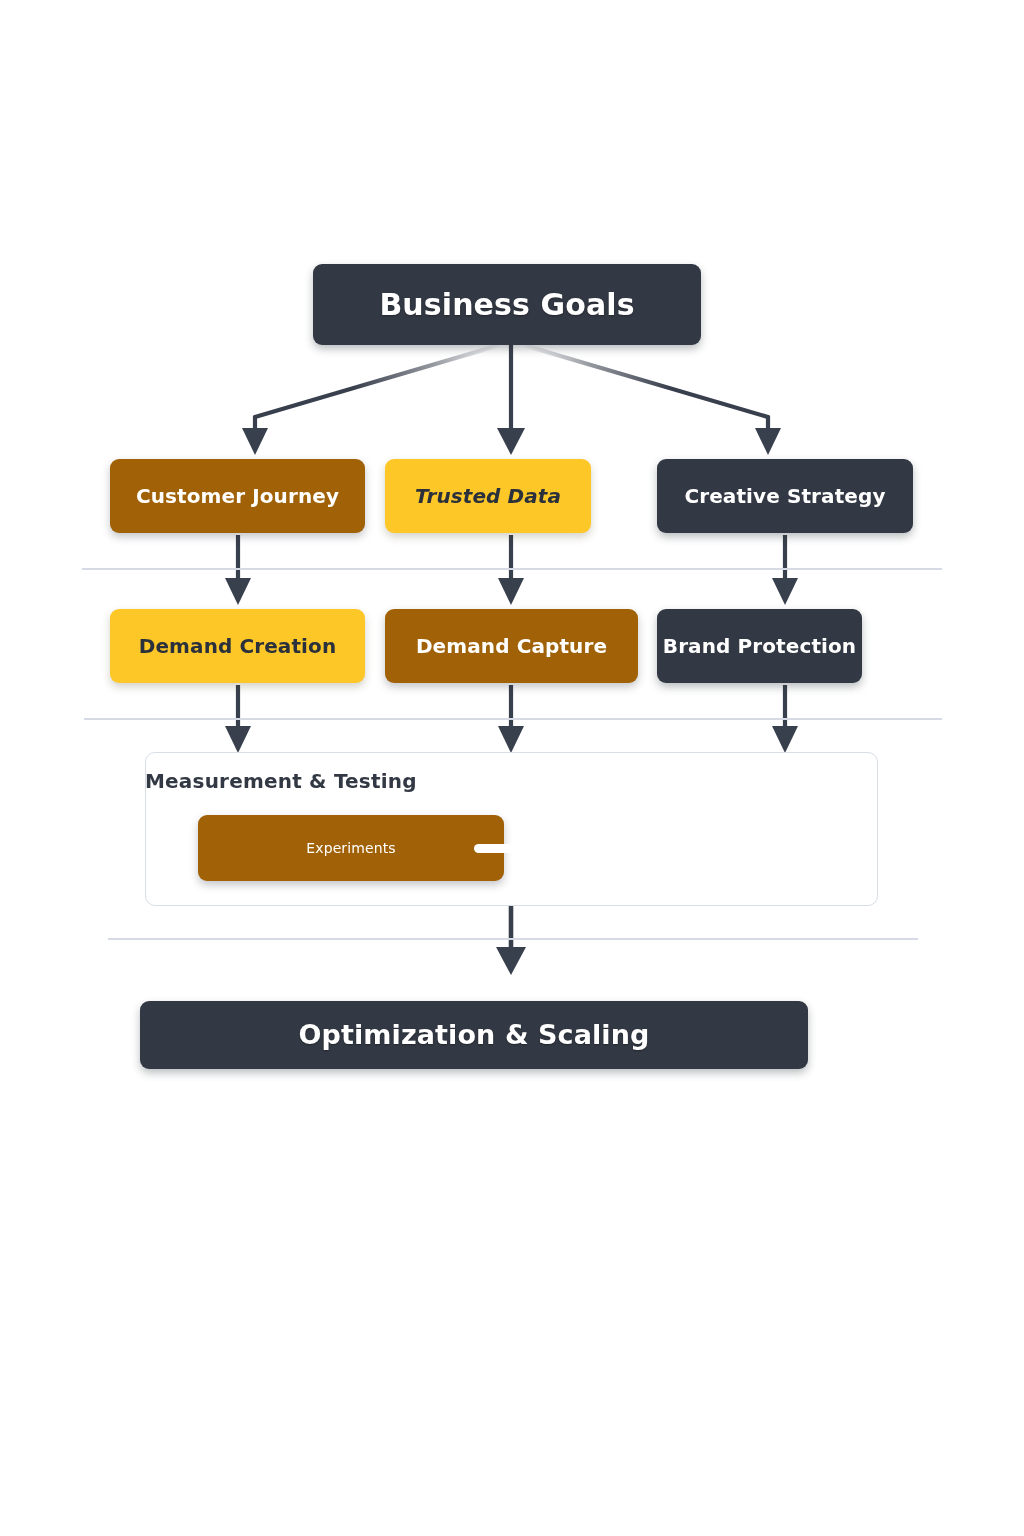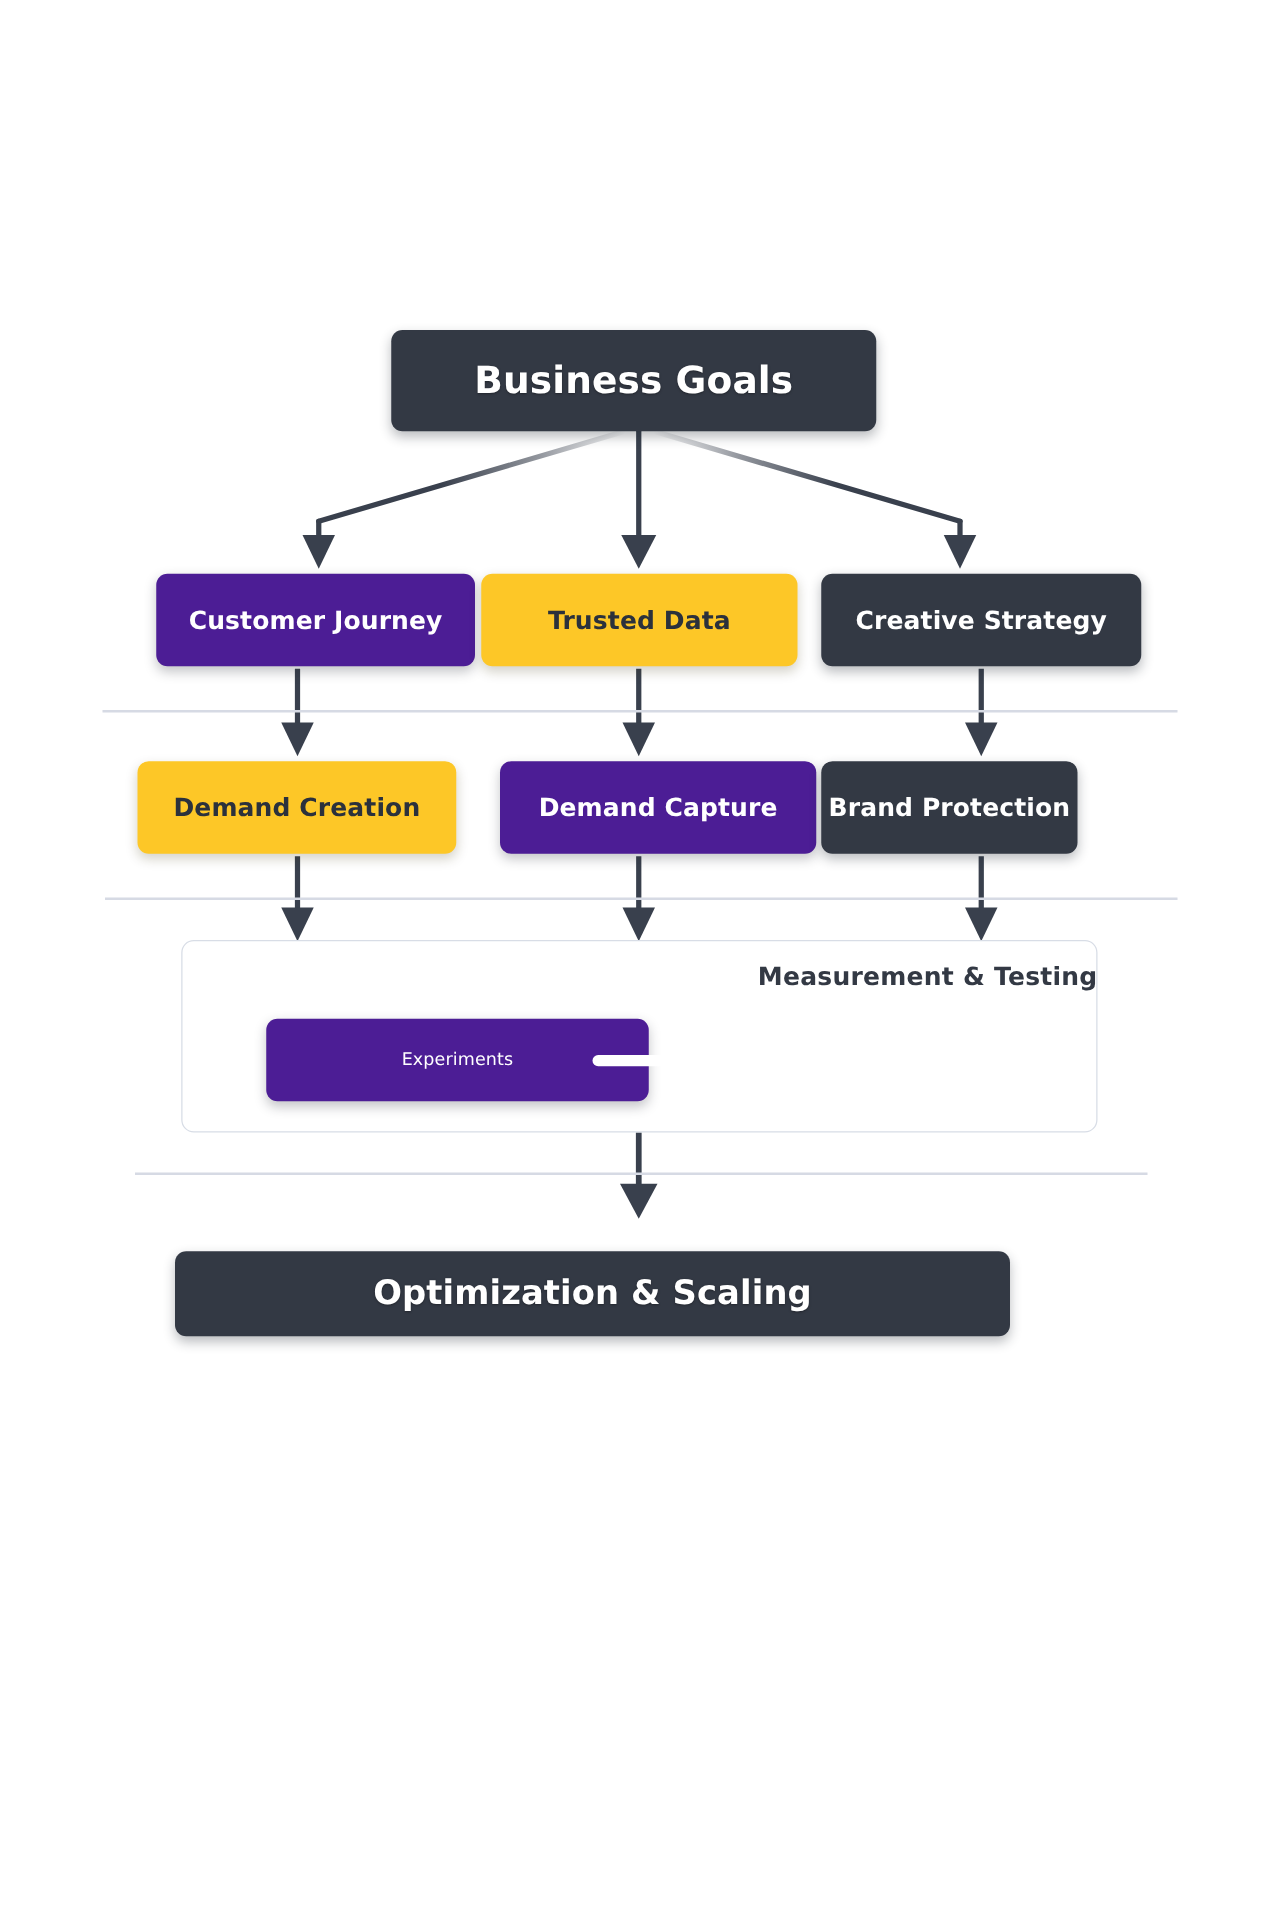--- a/index.html
+++ b/index.html
@@ -40,59 +40,58 @@
   .node span {
     display: block;
     line-height: 1.05;
   }
   .dark-deep {
     background: #333944;
     color: #ffffff;
     box-shadow: 0 4px 9px rgba(30,36,48,.30);
   }
   .dark-slate {
-    background: #4c1d95;
+    background: #a16207;
     color: #ffffff;
     box-shadow: 0 4px 9px rgba(30,36,48,.26);
-    margin-left: 15px;
   }
   .yellow {
     background: #fdc727;
     color: #2b313c;
     box-shadow: 0 4px 9px rgba(60,50,10,.22);
   }
 
   #node-business-goals {
     left: 313px; top: 264px; width: 388px; height: 81px;
     font-size: 30px; font-weight: bold;
   }
   #node-business-goals span { text-shadow: 0 1px 2px rgba(0,0,0,.35); }
 
   .row2 { top: 459px; height: 74px; font-size: 20px; font-weight: bold; }
   #node-customer-journey { left: 110px; width: 255px; }
-  #node-trusted-data     { left: 385px; width: 253px; }
+  #node-trusted-data     { left: 385px; width: 206px; font-style: italic; }
   #node-creative-strategy{ left: 657px; width: 256px; }
 
   .row3 { top: 609px; height: 74px; font-size: 20px; font-weight: bold; }
   #node-demand-creation  { left: 110px; width: 255px; }
   #node-demand-capture   { left: 385px; width: 253px; }
   #node-brand-protection { left: 657px; width: 205px; }
 
   #panel-measurement {
     position: absolute;
     left: 145px; top: 752px; width: 733px; height: 154px;
     border: 1.4px solid #d8dde6;
     border-radius: 10px;
     background: #ffffff;
     box-sizing: border-box;
   }
   #measurement-title {
     position: absolute;
     left: 145px; top: 769px; width: 733px;
-    text-align: right;
+    text-align: left;
     font-size: 20px;
     font-weight: bold;
     color: #333944;
     letter-spacing: .2px;
   }
   #node-experiments {
     left: 198px; top: 815px; width: 306px; height: 66px;
     font-size: 14px; font-weight: normal; align-items: center;
   }
   #node-reporting {

